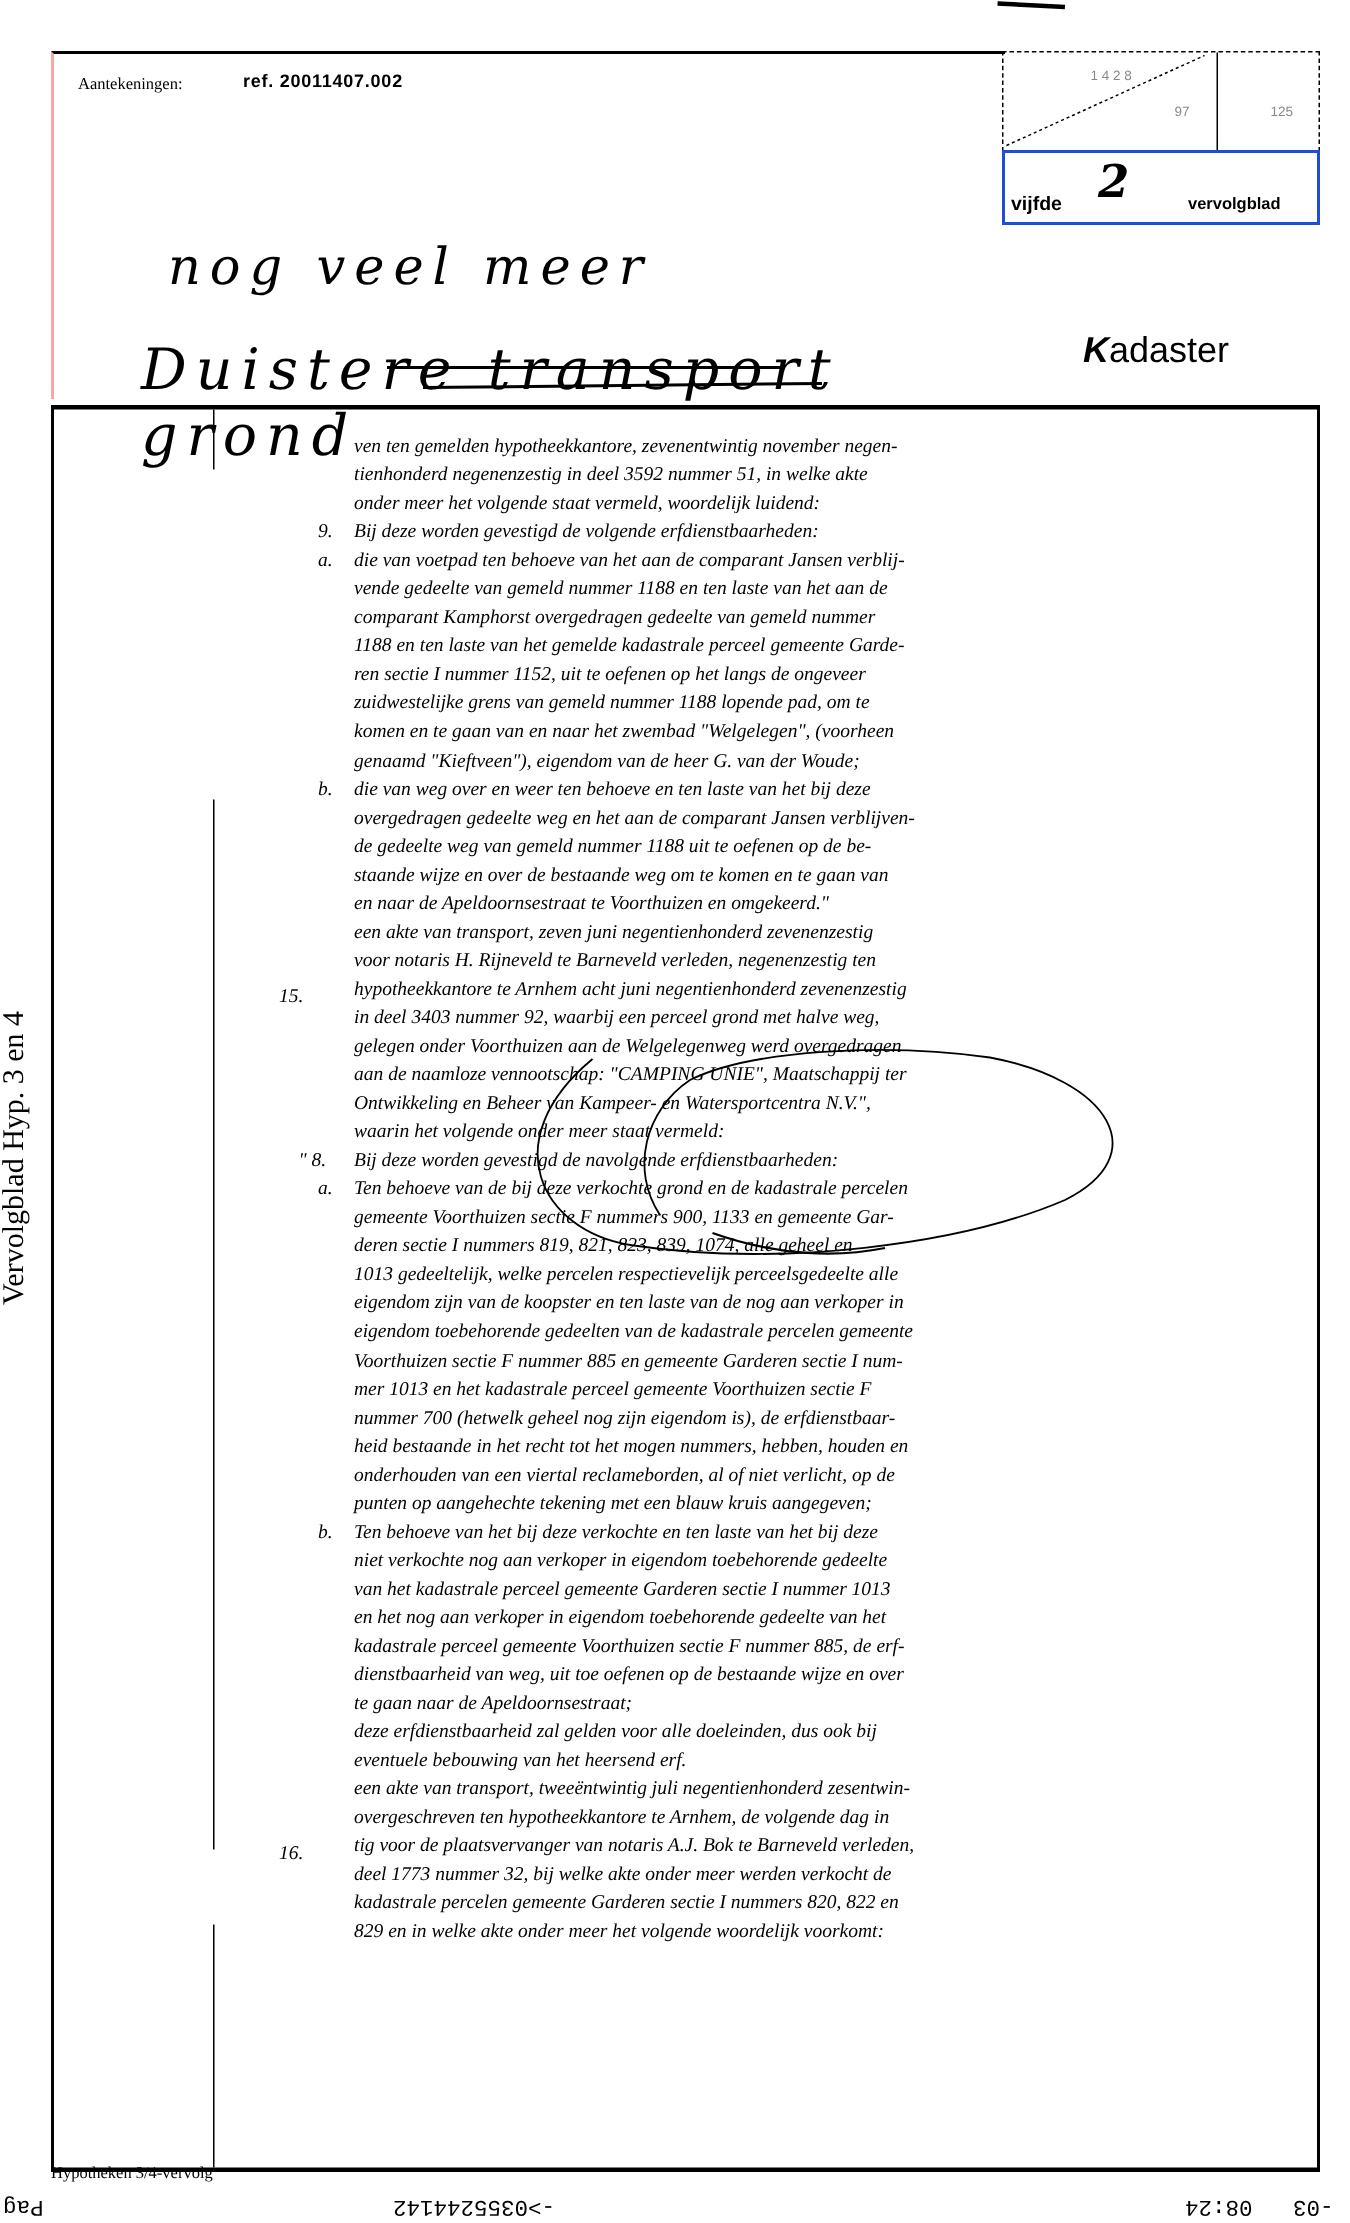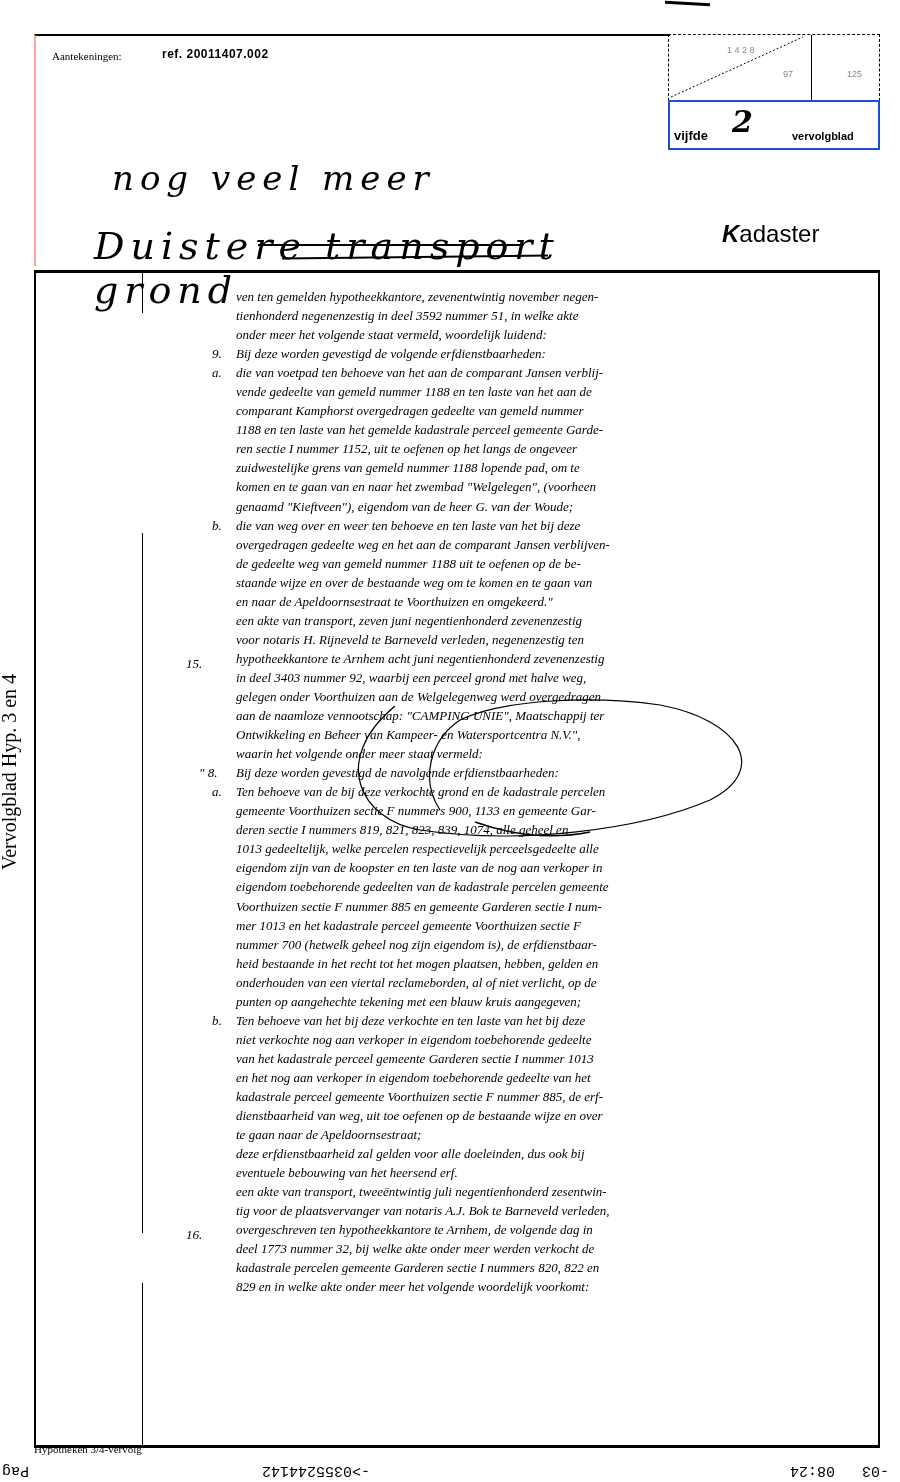--- a/index.html
+++ b/index.html
@@ -195,21 +195,21 @@
       <div class="row ">
         <span class="tx">Voorthuizen sectie F nummer 885 en gemeente Garderen sectie I num-</span>
       </div>
       <div class="row ">
         <span class="tx">mer 1013 en het kadastrale perceel gemeente Voorthuizen sectie F</span>
       </div>
       <div class="row ">
         <span class="tx">nummer 700 (hetwelk geheel nog zijn eigendom is), de erfdienstbaar-</span>
       </div>
       <div class="row ">
-        <span class="tx">heid bestaande in het recht tot het mogen plaatsen, hebben, gelden en</span>
+        <span class="tx">heid bestaande in het recht tot het mogen nummers, hebben, houden en</span>
       </div>
       <div class="row ">
         <span class="tx">onderhouden van een viertal reclameborden, al of niet verlicht, op de</span>
       </div>
       <div class="row ">
         <span class="tx">punten op aangehechte tekening met een blauw kruis aangegeven;</span>
       </div>
       <div class="row lvl-sub">
         <span class="mk">b.</span>
         <span class="tx">Ten behoeve van het bij deze verkochte en ten laste van het bij deze</span>
@@ -236,24 +236,24 @@
         <span class="tx">deze erfdienstbaarheid zal gelden voor alle doeleinden, dus ook bij</span>
       </div>
       <div class="row ">
         <span class="tx">eventuele bebouwing van het heersend erf.</span>
       </div>
       <div class="row lvl-num">
         <span class="mk">16.</span>
         <span class="tx">een akte van transport, tweeëntwintig juli negentienhonderd zesentwin-</span>
       </div>
       <div class="row ">
+        <span class="tx">overgeschreven ten hypotheekkantore te Arnhem, de volgende dag in</span>
+      </div>
+      <div class="row ">
         <span class="tx">tig voor de plaatsvervanger van notaris A.J. Bok te Barneveld verleden,</span>
-      </div>
-      <div class="row ">
-        <span class="tx">overgeschreven ten hypotheekkantore te Arnhem, de volgende dag in</span>
       </div>
       <div class="row ">
         <span class="tx">deel 1773 nummer 32, bij welke akte onder meer werden verkocht de</span>
       </div>
       <div class="row ">
         <span class="tx">kadastrale percelen gemeente Garderen sectie I nummers 820, 822 en</span>
       </div>
       <div class="row ">
         <span class="tx">829 en in welke akte onder meer het volgende woordelijk voorkomt:</span>
       </div>

